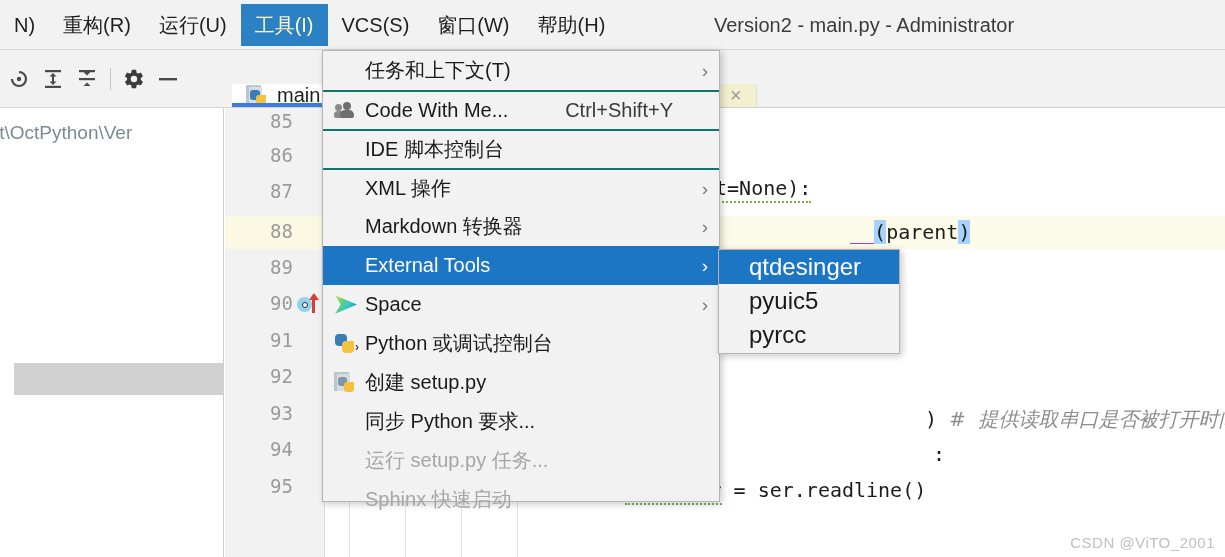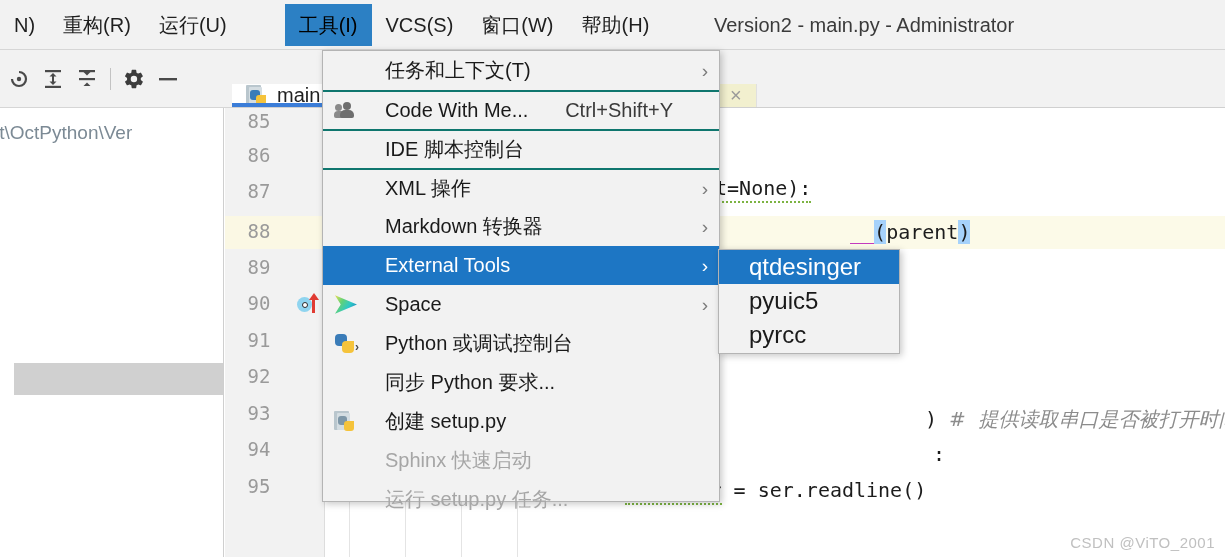--- a/index.html
+++ b/index.html
@@ -31,22 +31,21 @@
   .mb-item {
     height: 42px;
     padding: 0 14px;
     display: flex; align-items: center;
     font-size: 20px;
     color: #1f1f1f;
     white-space: nowrap;
   }
   .mb-item.active {
     background: #2c80c4;
-    color: #000000;
-    margin-left: 44px;
+    color: #fef9c3;
   }
   .win-title {
     position: absolute;
     left: 714px; top: 0; height: 50px;
     display: flex; align-items: center;
     font-size: 20px; color: #3b3b3b;
     white-space: nowrap;
   }
 
   
@@ -143,21 +142,21 @@
     overflow: hidden;
   }
   .gutter {
     position: absolute; left: 0; top: 0;
     width: 100px; height: 449px;
     background: #f2f2f2;
     border-right: 1px solid #dddddd;
   }
   .lnum {
     position: absolute; left: 0; width: 68px;
-    text-align: center;
+    text-align: right;
     font-family: "DejaVu Sans Mono", "Liberation Mono", monospace;
     font-size: 19px; color: #9a9a9a;
   }
   .gutter-hl {
     position: absolute; left: 0; width: 100px; height: 33px;
     background: #fbf8e4;
   }
   .code-hl {
     position: absolute; left: 100px; width: 900px; height: 33px;
     background: #fcfae8;
@@ -235,21 +234,21 @@
     white-space: nowrap;
   }
   .mi.sep-top { border-top: 2px solid #0f766e; }
   .mi.hl { background: #1d76c4; color: #ffffff; }
   .mi.disabled { color: #a6a6a6; }
   .mi .mi-icon {
     width: 26px; height: 24px; flex: none;
     display: flex; align-items: center; justify-content: center;
     margin-right: 6px;
   }
-  .mi .mi-label { flex: none; margin-left: 20px; }
+  .mi .mi-label { flex: none; }
   .mi .mi-shortcut {
     position: absolute; right: 46px;
     font-size: 20px; color: #3a3a3a;
   }
   .mi .mi-arrow {
     position: absolute; right: 11px;
     font-size: 19px; color: #7b7b7b; line-height: 1;
   }
   .mi.hl .mi-arrow { color: #ffffff; }
 
@@ -494,44 +493,44 @@
         <span class="pycon-icon">
             <span class="blue"></span>
             <span class="yel"></span>
             <span class="arw">›</span>
           </span>
       </span>
       <span class="mi-label">Python 或调试控制台</span>
     </div>
 
     <div class="mi">
-      <span class="mi-icon"></span>
-      <span class="mi-label">同步 Python 要求...</span>
-    </div>
-
-    <div class="mi">
       <span class="mi-icon">
         <span class="setup-icon">
             <span class="sheet"></span>
             <span class="sheet2"></span>
             <span class="blue"></span>
             <span class="yel"></span>
           </span>
       </span>
       <span class="mi-label">创建 setup.py</span>
     </div>
 
+    <div class="mi">
+      <span class="mi-icon"></span>
+      <span class="mi-label">同步 Python 要求...</span>
+    </div>
+
     <div class="mi disabled">
       <span class="mi-icon"></span>
+      <span class="mi-label">运行 setup.py 任务...</span>
+    </div>
+
+    <div class="mi disabled">
+      <span class="mi-icon"></span>
       <span class="mi-label">Sphinx 快速启动</span>
-    </div>
-
-    <div class="mi disabled">
-      <span class="mi-icon"></span>
-      <span class="mi-label">运行 setup.py 任务...</span>
     </div>
   </div>
 
   <div class="submenu">
     <div class="smi hl">qtdesinger</div>
     <div class="smi">pyuic5</div>
     <div class="smi">pyrcc</div>
   </div>
 
   <div class="watermark">CSDN @ViTO_2001</div>

